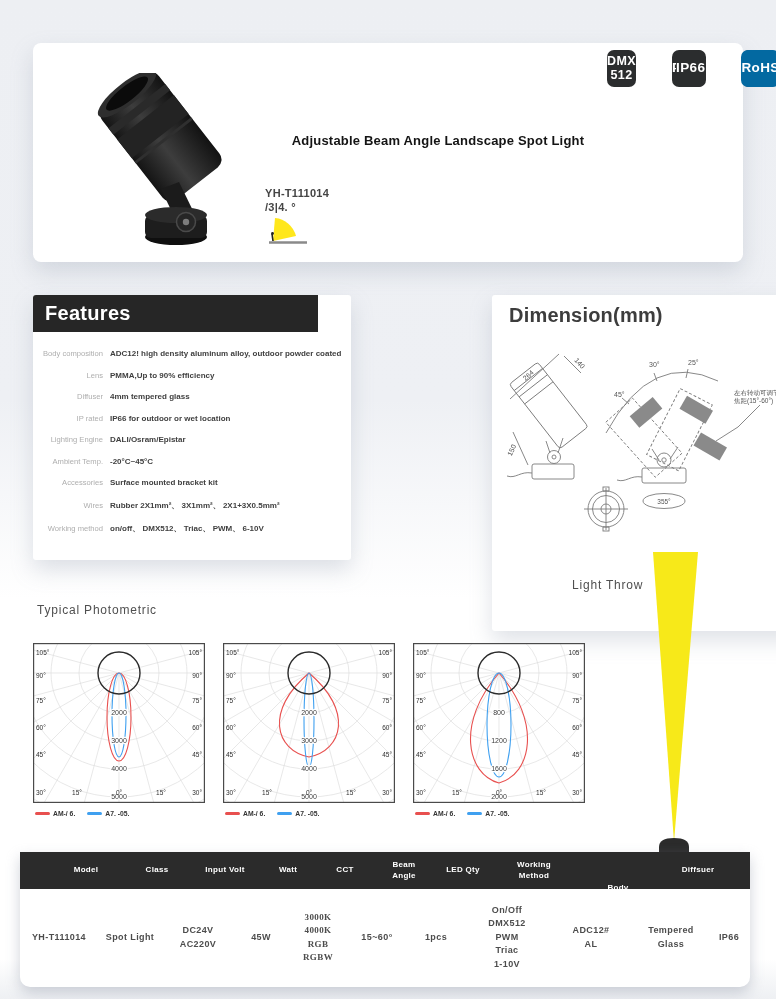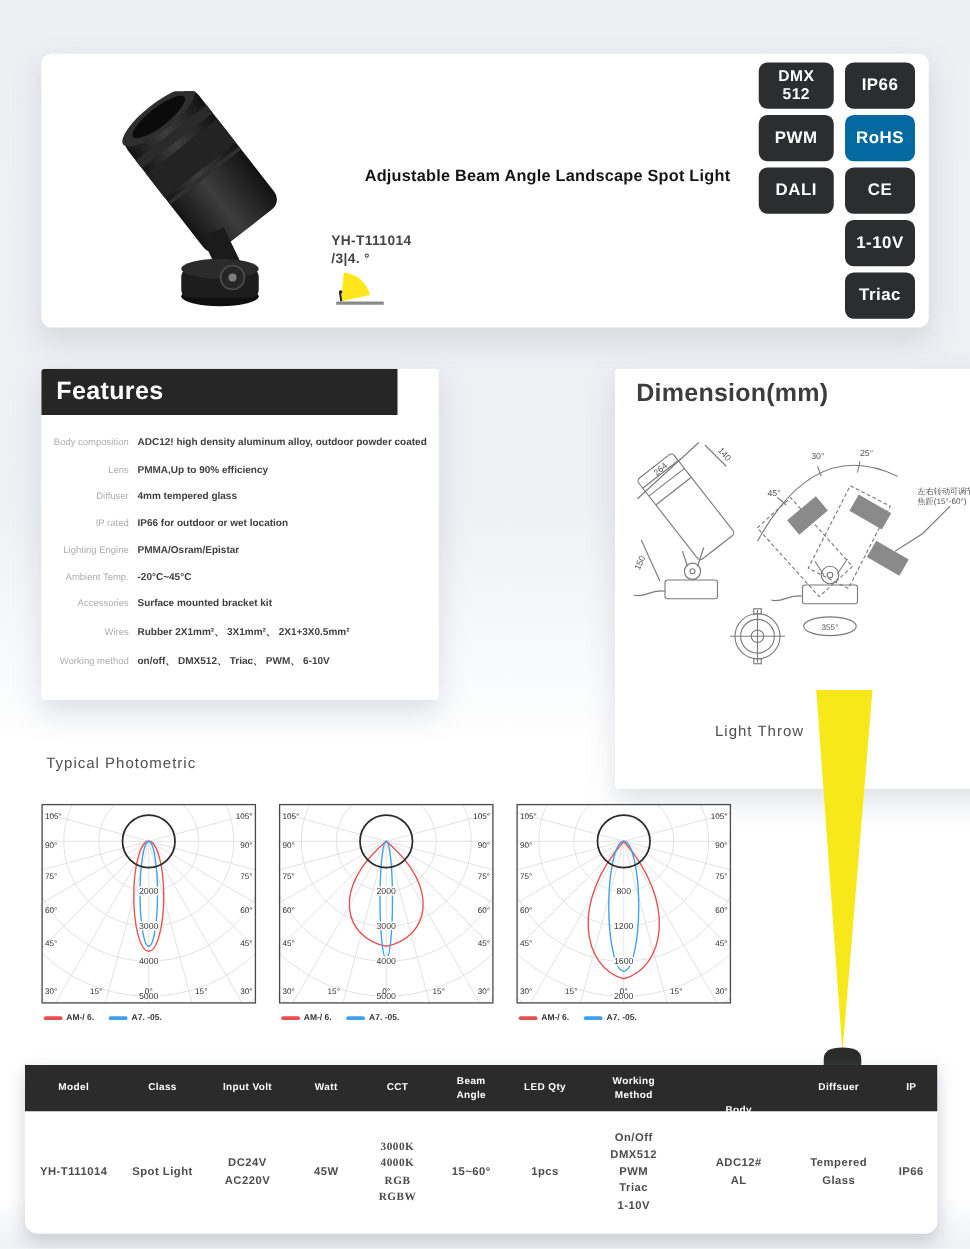--- a/index.html
+++ b/index.html
@@ -10,21 +10,21 @@
   }
   .card{position:absolute;background:#fff;border-radius:8px;box-shadow:0 10px 22px rgba(140,150,170,.28);}
   
   #hero{left:33px;top:43px;width:710px;height:219px;}
   #product-art{position:absolute;left:25px;top:30px;}
   #hero-title{position:absolute;left:250px;top:90px;width:310px;text-align:center;
     font-size:13px;font-weight:bold;color:#141414;letter-spacing:.2px;}
   #model-block{position:absolute;left:232px;top:143px;font-size:11px;font-weight:600;color:#454545;line-height:1.3;letter-spacing:.3px;}
   #beam-icon{position:absolute;left:234px;top:172px;}
   #badge-cols{position:absolute;left:574px;top:7px;display:flex;gap:9px;}
-  .badge-col{display:flex;flex-direction:column;width:60px;}
+  .badge-col{display:flex;flex-direction:row;width:60px;gap:36px;}
   .badge-col.right{width:56px;}
   .badge{display:flex;align-items:center;justify-content:center;background:#2b2d2e;color:#fff;
     border-radius:7px;height:37px;font-weight:bold;font-size:13.5px;letter-spacing:.4px;
     white-space:pre-line;text-align:center;line-height:1.05;margin-bottom:5px;}
   
   #features{left:33px;top:295px;width:318px;height:265px;border-radius:3px;overflow:hidden;}
   #features-bar{width:285px;height:37px;background:#262626;color:#fff;font-size:20px;font-weight:bold;
     line-height:37px;padding-left:12px;box-sizing:border-box;letter-spacing:.3px;}
   #features-rows{position:absolute;left:6px;top:54px;width:306px;}
   .frow{display:flex;align-items:baseline;margin-bottom:12.5px;}
@@ -131,21 +131,21 @@
       <div class="frow">
         <div class="flabel">Diffuser</div>
         <div class="fvalue">4mm tempered glass</div>
       </div>
       <div class="frow">
         <div class="flabel">IP rated</div>
         <div class="fvalue">IP66 for outdoor or wet location</div>
       </div>
       <div class="frow">
         <div class="flabel">Lighting Engine</div>
-        <div class="fvalue">PMMA/Osram/Epistar</div>
+        <div class="fvalue">DALI/Osram/Epistar</div>
       </div>
       <div class="frow">
         <div class="flabel">Ambient Temp.</div>
         <div class="fvalue">-20°C~45°C</div>
       </div>
       <div class="frow">
         <div class="flabel">Accessories</div>
         <div class="fvalue">Surface mounted bracket kit</div>
       </div>
       <div class="frow">
@@ -411,21 +411,21 @@
         </span>
         <span class="litem">
           <span class="swatch" style="background: rgb(63, 160, 240);"></span>
           <span class="ltext">A7. -05.</span>
         </span>
       </div></div>
   </div>
 
 <div class="card" id="spec-table">
   <div id="thead">
-      <div class="th" style="width: 78px;">Model</div>
+      <div class="th" style="width: 78px; padding-left: 27px;">Model</div>
       <div class="th" style="width: 64px;">Class</div>
       <div class="th" style="width: 72px;">Input Volt</div>
       <div class="th" style="width: 54px;">Watt</div>
       <div class="th" style="width: 60px; text-align: right;">CCT</div>
       <div class="th" style="width: 58px;">Beam
 Angle</div>
       <div class="th" style="width: 60px;">LED Qty</div>
       <div class="th" style="width: 82px;">Working
 Method</div>
       <div class="th" style="width: 86px; margin-top: 41px;">Body

